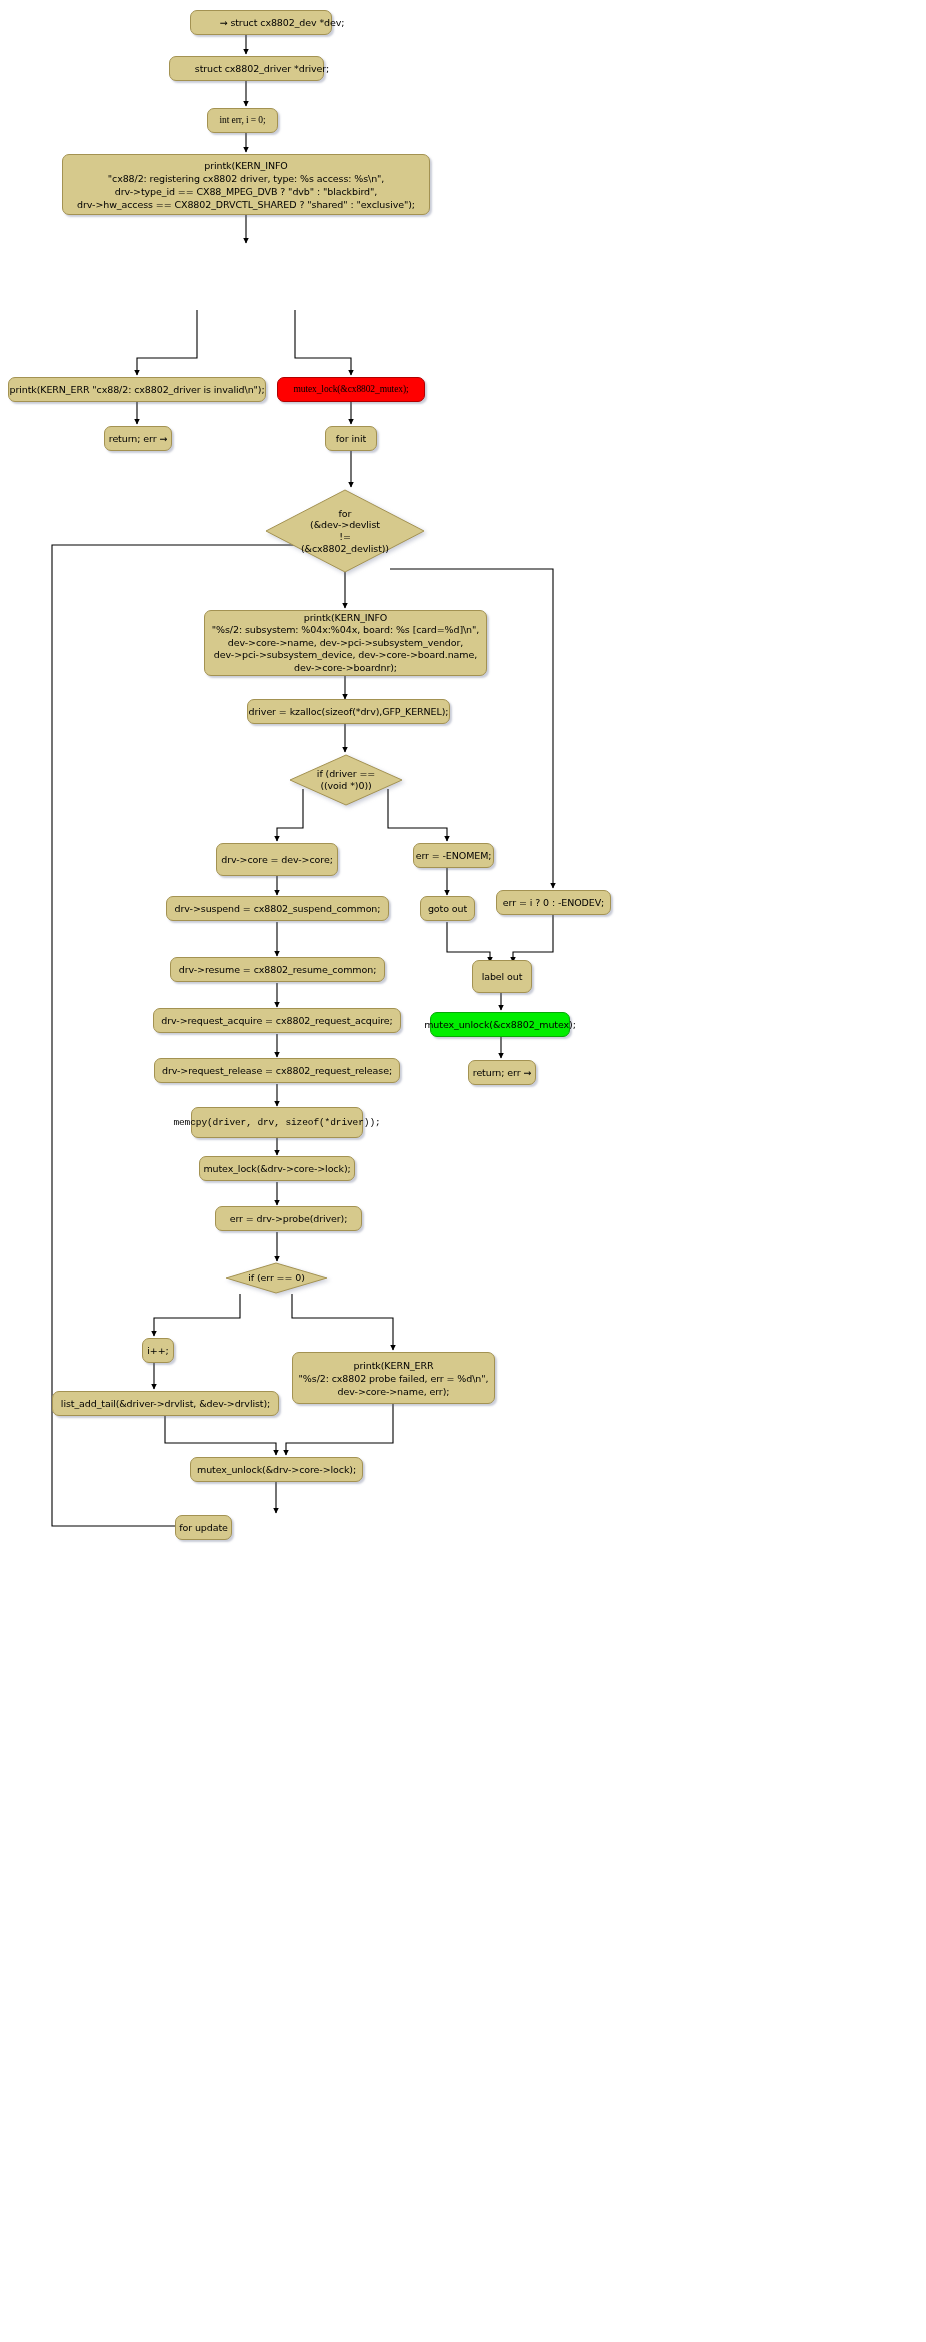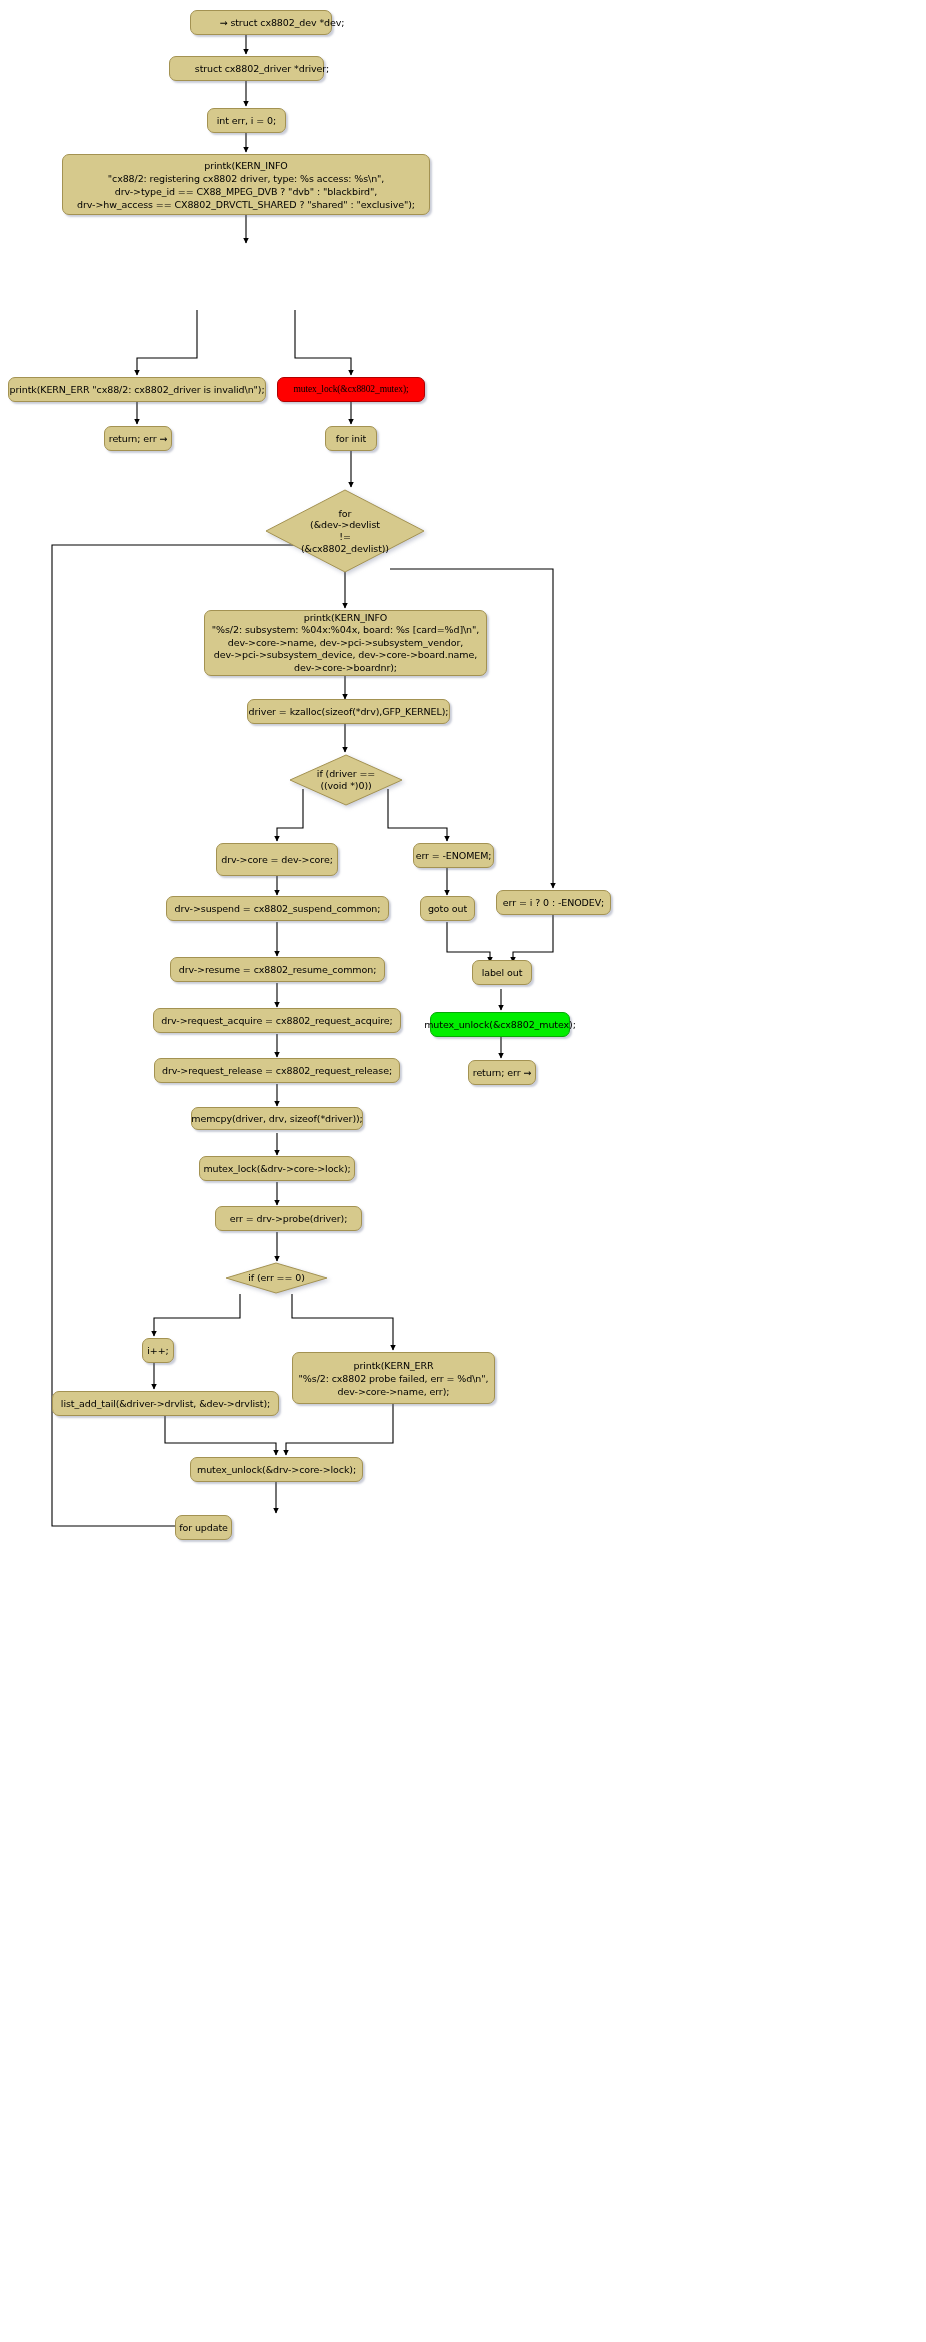--- a/index.html
+++ b/index.html
@@ -136,21 +136,21 @@
       <path d="M 553 915 L 553 952 L 513 952 L 513 962"></path>
       <path d="M 501 989 L 501 1010"></path>
       <path d="M 501 1037 L 501 1058"></path>
     </g>
   </svg>
 
   <div class="node activity" style="left:190px; top:10px; width:142px; height:25px;padding-left:48px;">→ struct cx8802_dev *dev;</div>
 
   <div class="node activity" style="left:169px; top:56px; width:155px; height:25px;padding-left:37px;">struct cx8802_driver *driver;</div>
 
-  <div class="node activity" style="left:207px; top:108px; width:79px; height:25px;">int err, i = 0;</div>
+  <div class="node activity" style="left:207px; top:108px; width:71px; height:25px;font-family:Liberation Serif, serif;">int err, i = 0;</div>
 
   <div class="node activity" style="left:62px; top:154px; width:368px; height:61px; line-height:13px;">printk(KERN_INFO
 "cx88/2: registering cx8802 driver, type: %s access: %s\n",
 drv-&gt;type_id == CX88_MPEG_DVB ? "dvb" : "blackbird",
 drv-&gt;hw_access == CX8802_DRVCTL_SHARED ? "shared" : "exclusive");</div>
 
 
   <div class="node activity" style="left:8px; top:377px; width:258px; height:25px;">printk(KERN_ERR "cx88/2: cx8802_driver is invalid\n");</div>
 
   <div class="node activity" style="left:104px; top:426px; width:68px; height:25px;">return; err →</div>
@@ -188,21 +188,21 @@
   <div class="node activity" style="left:216px; top:843px; width:122px; height:33px;">drv-&gt;core = dev-&gt;core;</div>
 
   <div class="node activity" style="left:166px; top:896px; width:223px; height:25px;">drv-&gt;suspend = cx8802_suspend_common;</div>
 
   <div class="node activity" style="left:170px; top:957px; width:215px; height:25px;">drv-&gt;resume = cx8802_resume_common;</div>
 
   <div class="node activity" style="left:153px; top:1008px; width:248px; height:25px;">drv-&gt;request_acquire = cx8802_request_acquire;</div>
 
   <div class="node activity" style="left:154px; top:1058px; width:246px; height:25px;">drv-&gt;request_release = cx8802_request_release;</div>
 
-  <div class="node activity" style="left:191px; top:1107px; width:172px; height:23px;">memcpy(driver, drv, sizeof(*driver));</div>
+  <div class="node activity" style="left:191px; top:1107px; width:172px; height:31px;font-family:Liberation Mono, monospace;">memcpy(driver, drv, sizeof(*driver));</div>
 
   <div class="node activity" style="left:199px; top:1156px; width:156px; height:25px;">mutex_lock(&amp;drv-&gt;core-&gt;lock);</div>
 
   <div class="node activity" style="left:215px; top:1206px; width:147px; height:25px;">err = drv-&gt;probe(driver);</div>
 
   <div class="diamond-wrap" style="left:225px; top:1262px; width:103px; height:32px;">
     <svg width="103" height="32" viewBox="0 0 103 32">
       <polygon points="51,1 102,16 51,31 1,16" fill="#D6C98C" stroke="#A39252" stroke-width="1" style="filter:drop-shadow(2px 2px 2px rgba(100,110,140,0.35))"></polygon>
     </svg>
     <div class="diamond-label">if (err == 0)</div>
@@ -219,19 +219,19 @@
   <div class="node activity" style="left:190px; top:1457px; width:173px; height:25px;">mutex_unlock(&amp;drv-&gt;core-&gt;lock);</div>
 
   <div class="node activity" style="left:175px; top:1515px; width:57px; height:25px;">for update</div>
 
   <div class="node activity" style="left:407px; top:843px; width:81px; height:25px;margin-left:6px;">err = -ENOMEM;</div>
 
   <div class="node activity" style="left:420px; top:896px; width:55px; height:25px;">goto out</div>
 
   <div class="node activity" style="left:496px; top:890px; width:115px; height:25px;">err = i ? 0 : -ENODEV;</div>
 
-  <div class="node activity" style="left:472px; top:960px; width:60px; height:25px;">label out</div>
+  <div class="node activity" style="left:472px; top:960px; width:60px; height:33px;">label out</div>
 
   <div class="node activity green" style="left:430px; top:1012px; width:140px; height:25px;">mutex_unlock(&amp;cx8802_mutex);</div>
 
   <div class="node activity" style="left:468px; top:1060px; width:68px; height:25px;">return; err →</div>
 
 </div>
 
 </body></html>

